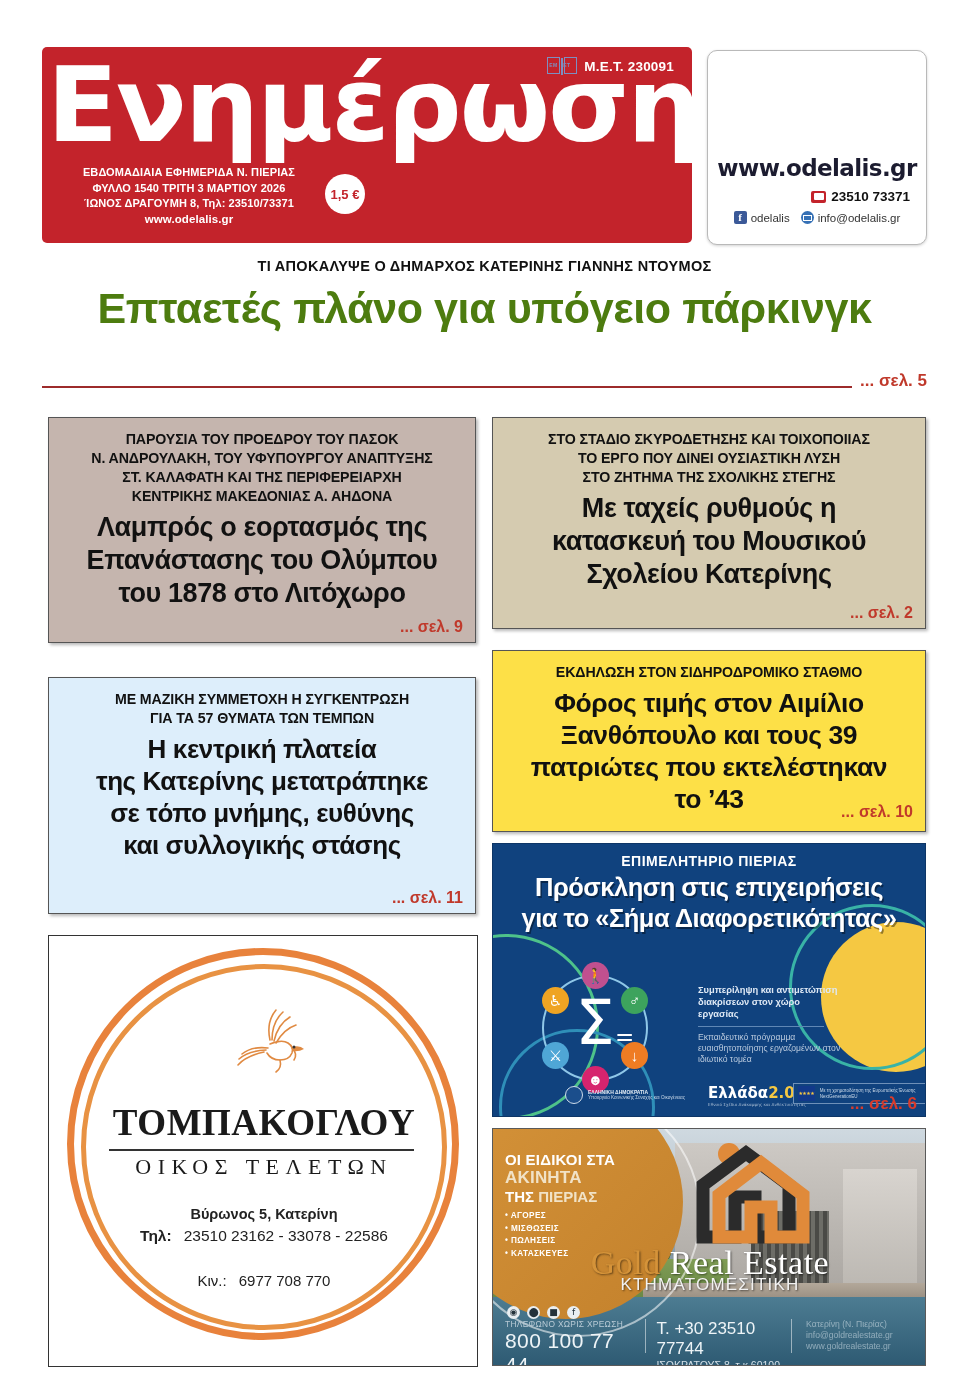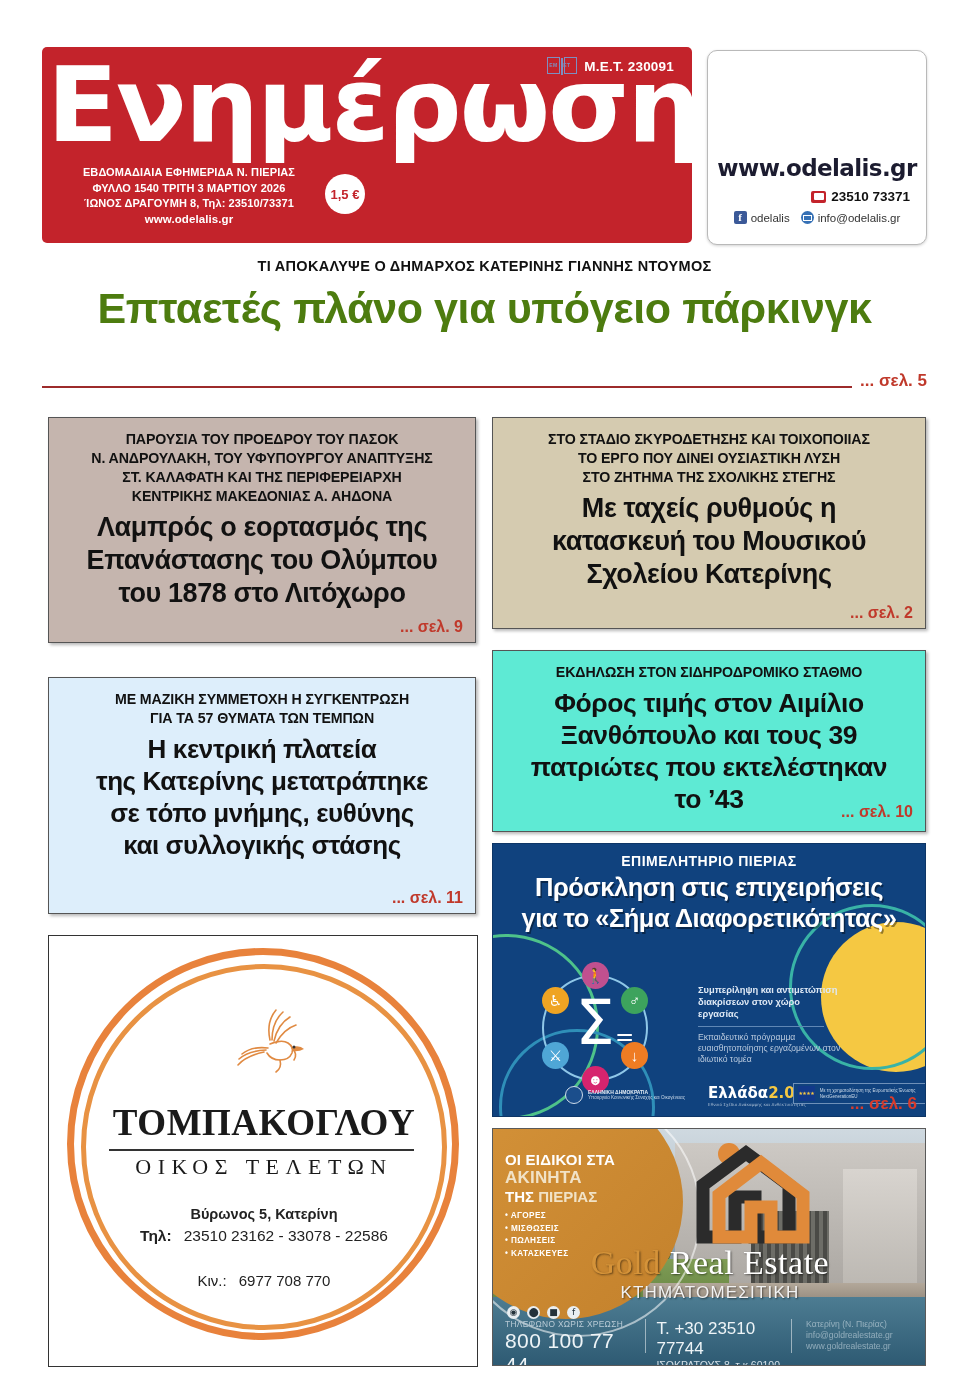--- a/index.html
+++ b/index.html
@@ -314,21 +314,21 @@
     right: 12px;
     bottom: 6px;
     font-size: 16px;
     font-weight: bold;
     color: #c0392b;
   }
 
   #box-olympos { left: 48px; top: 417px; width: 428px; height: 226px; background: #c5b5ae; }
   #box-mousiko { left: 492px; top: 417px; width: 434px; height: 212px; background: #d5cbb0; }
   #box-tempi   { left: 48px;  top: 677px; width: 428px; height: 237px; background: #ddeefb; }
-  #box-xanthopoulo { left: 492px; top: 650px; width: 434px; height: 182px; background: #5eead4; }
+  #box-xanthopoulo { left: 492px; top: 650px; width: 434px; height: 182px; background: #fde047; }
 
   #box-tempi .title { font-size: 26px; line-height: 32px; }
   #box-xanthopoulo .title { font-size: 26.5px; line-height: 32px; }
   #box-xanthopoulo .page-ref { bottom: 10px; }
 
   
   .ad-chamber {
     position: absolute;
     left: 492px; top: 843px;
     width: 434px; height: 274px;
@@ -706,21 +706,21 @@
     font-family: "Liberation Serif", serif;
     font-size: 34px;
     line-height: 36px;
     letter-spacing: .5px;
     white-space: nowrap;
   }
   .re-logo .gold { color: #d59339; text-shadow: 1px 1px 2px rgba(0,0,0,.5); }
   .re-logo .white { color: #ffffff; text-shadow: 1px 1px 2px rgba(0,0,0,.5); }
   .re-sublogo {
     position: absolute;
-    left: 0; top: 154px;
+    left: 0; top: 146px;
     width: 434px;
     text-align: center;
     z-index: 4;
     color: #f2f2f2;
     font-size: 17px;
     letter-spacing: 1.2px;
     text-shadow: 1px 1px 2px rgba(0,0,0,.55);
   }
   .re-social {
     position: absolute;

